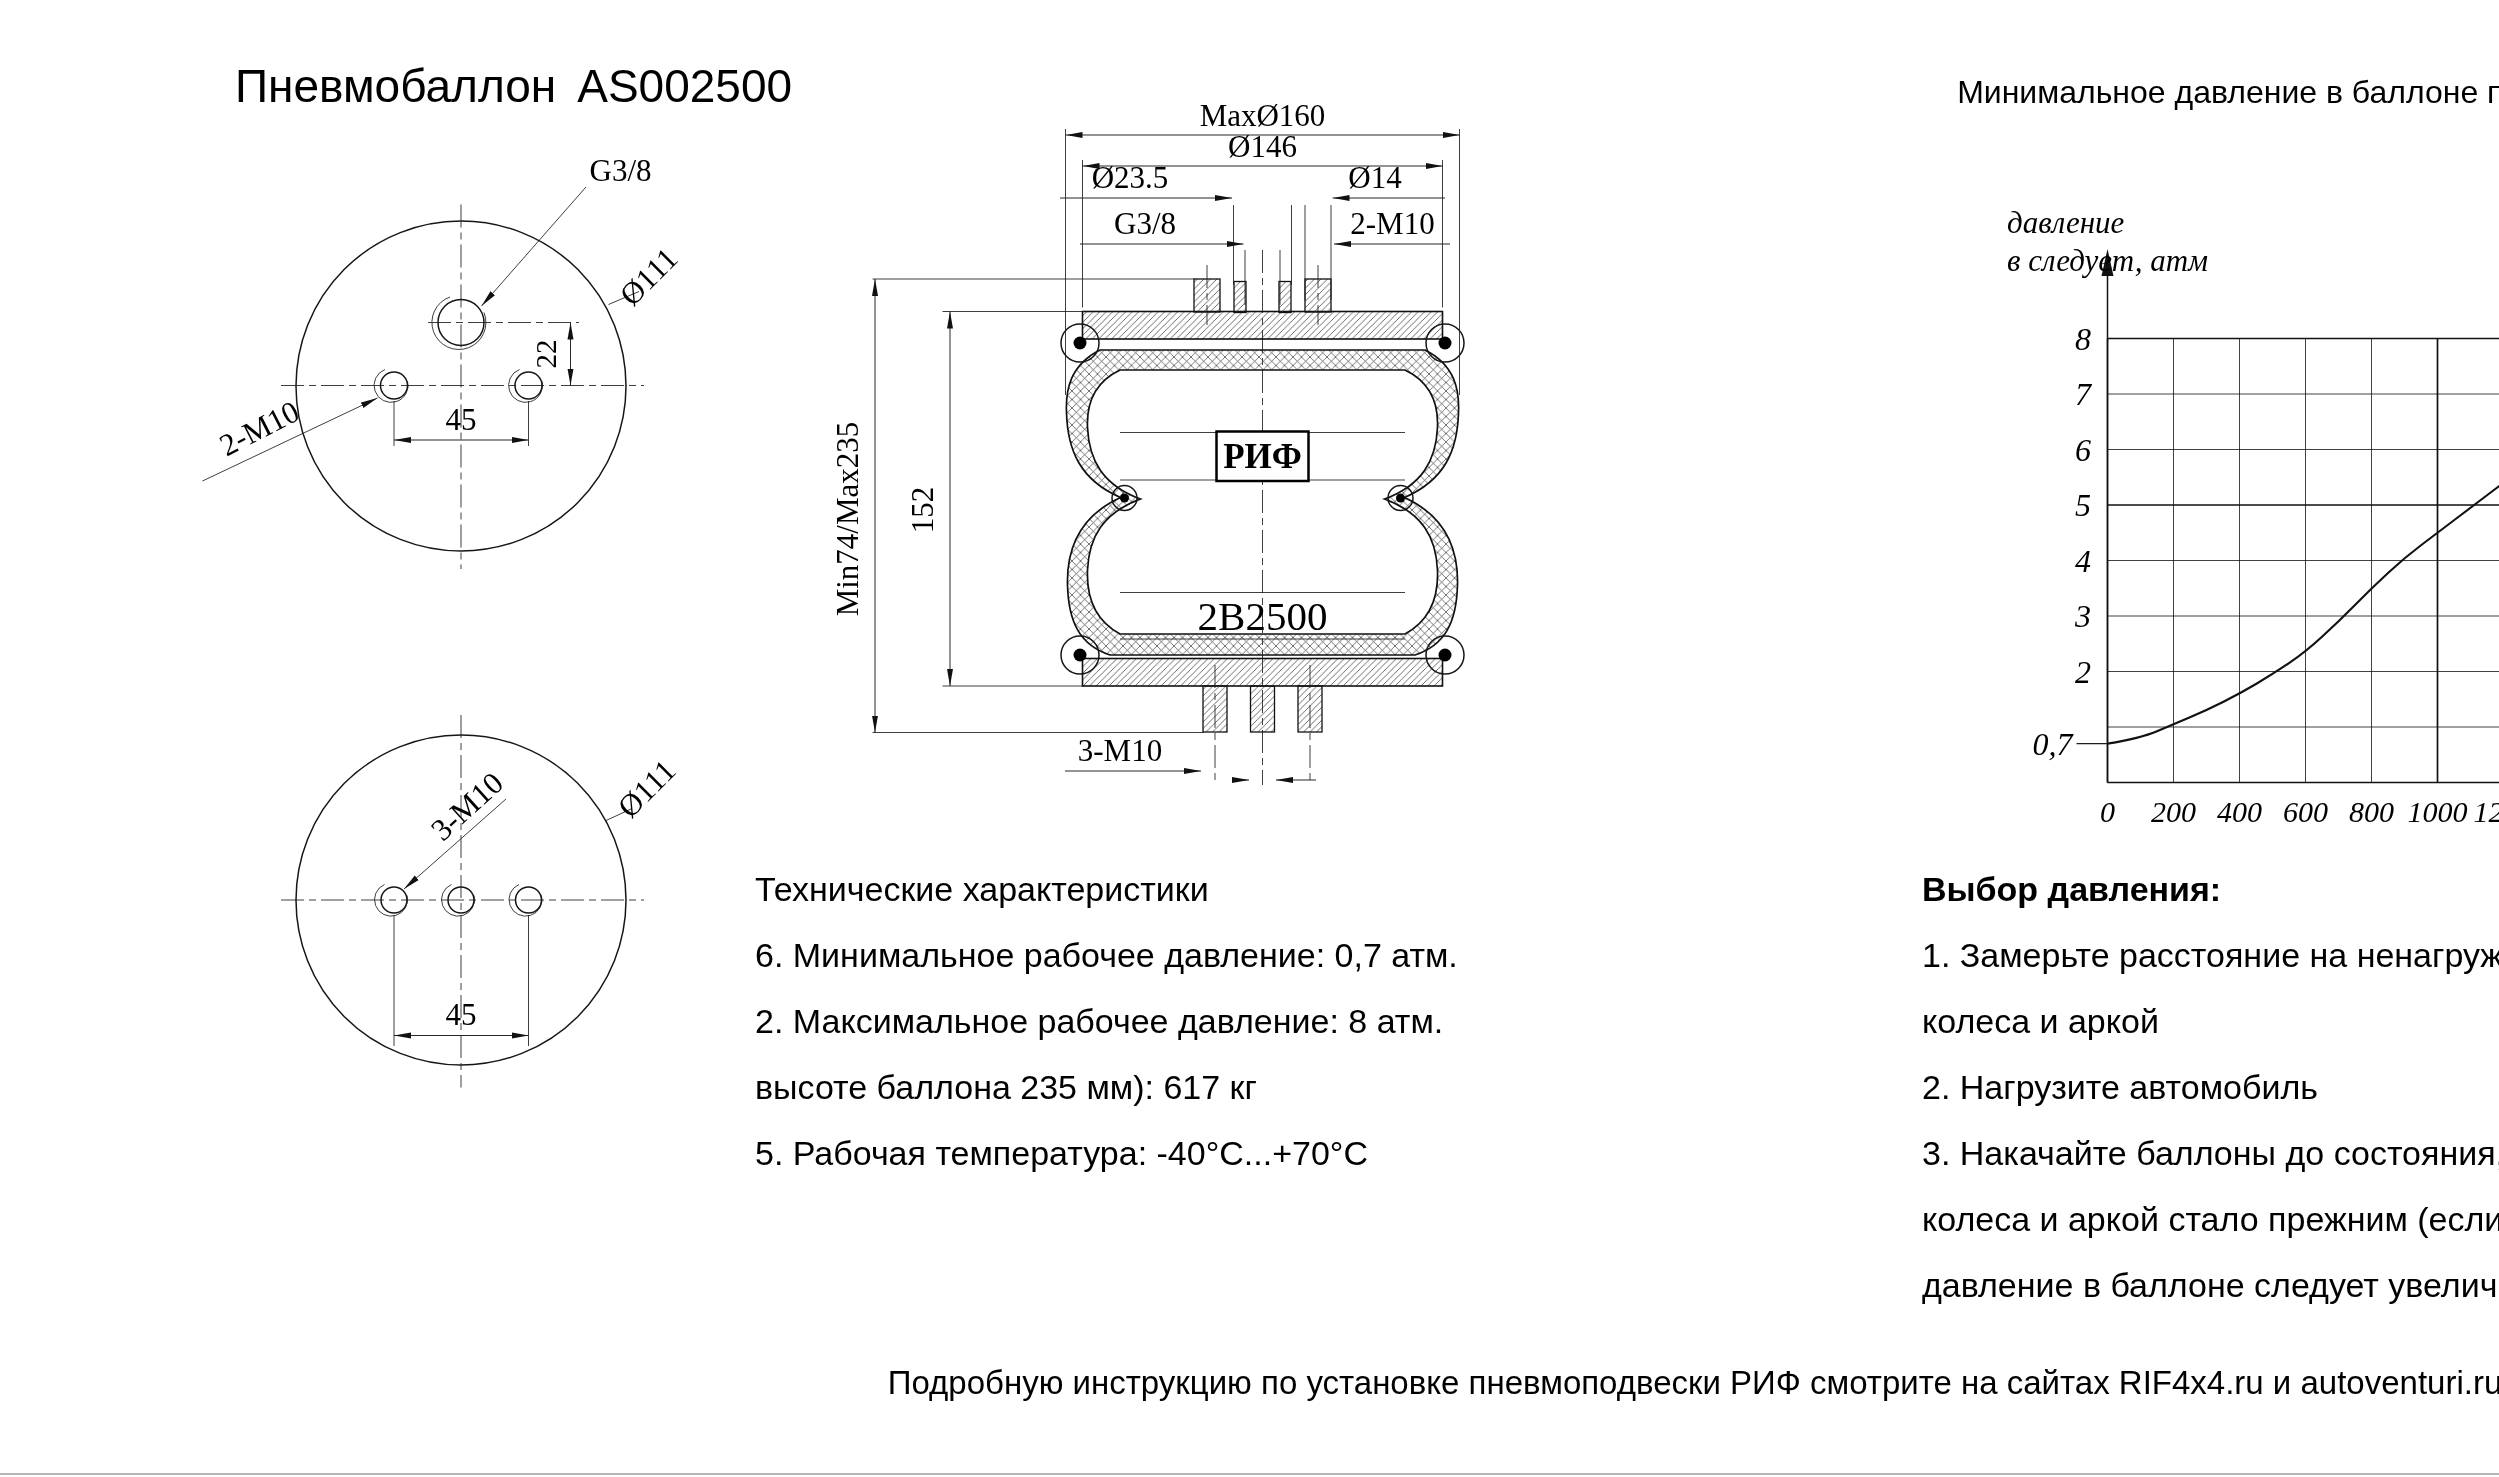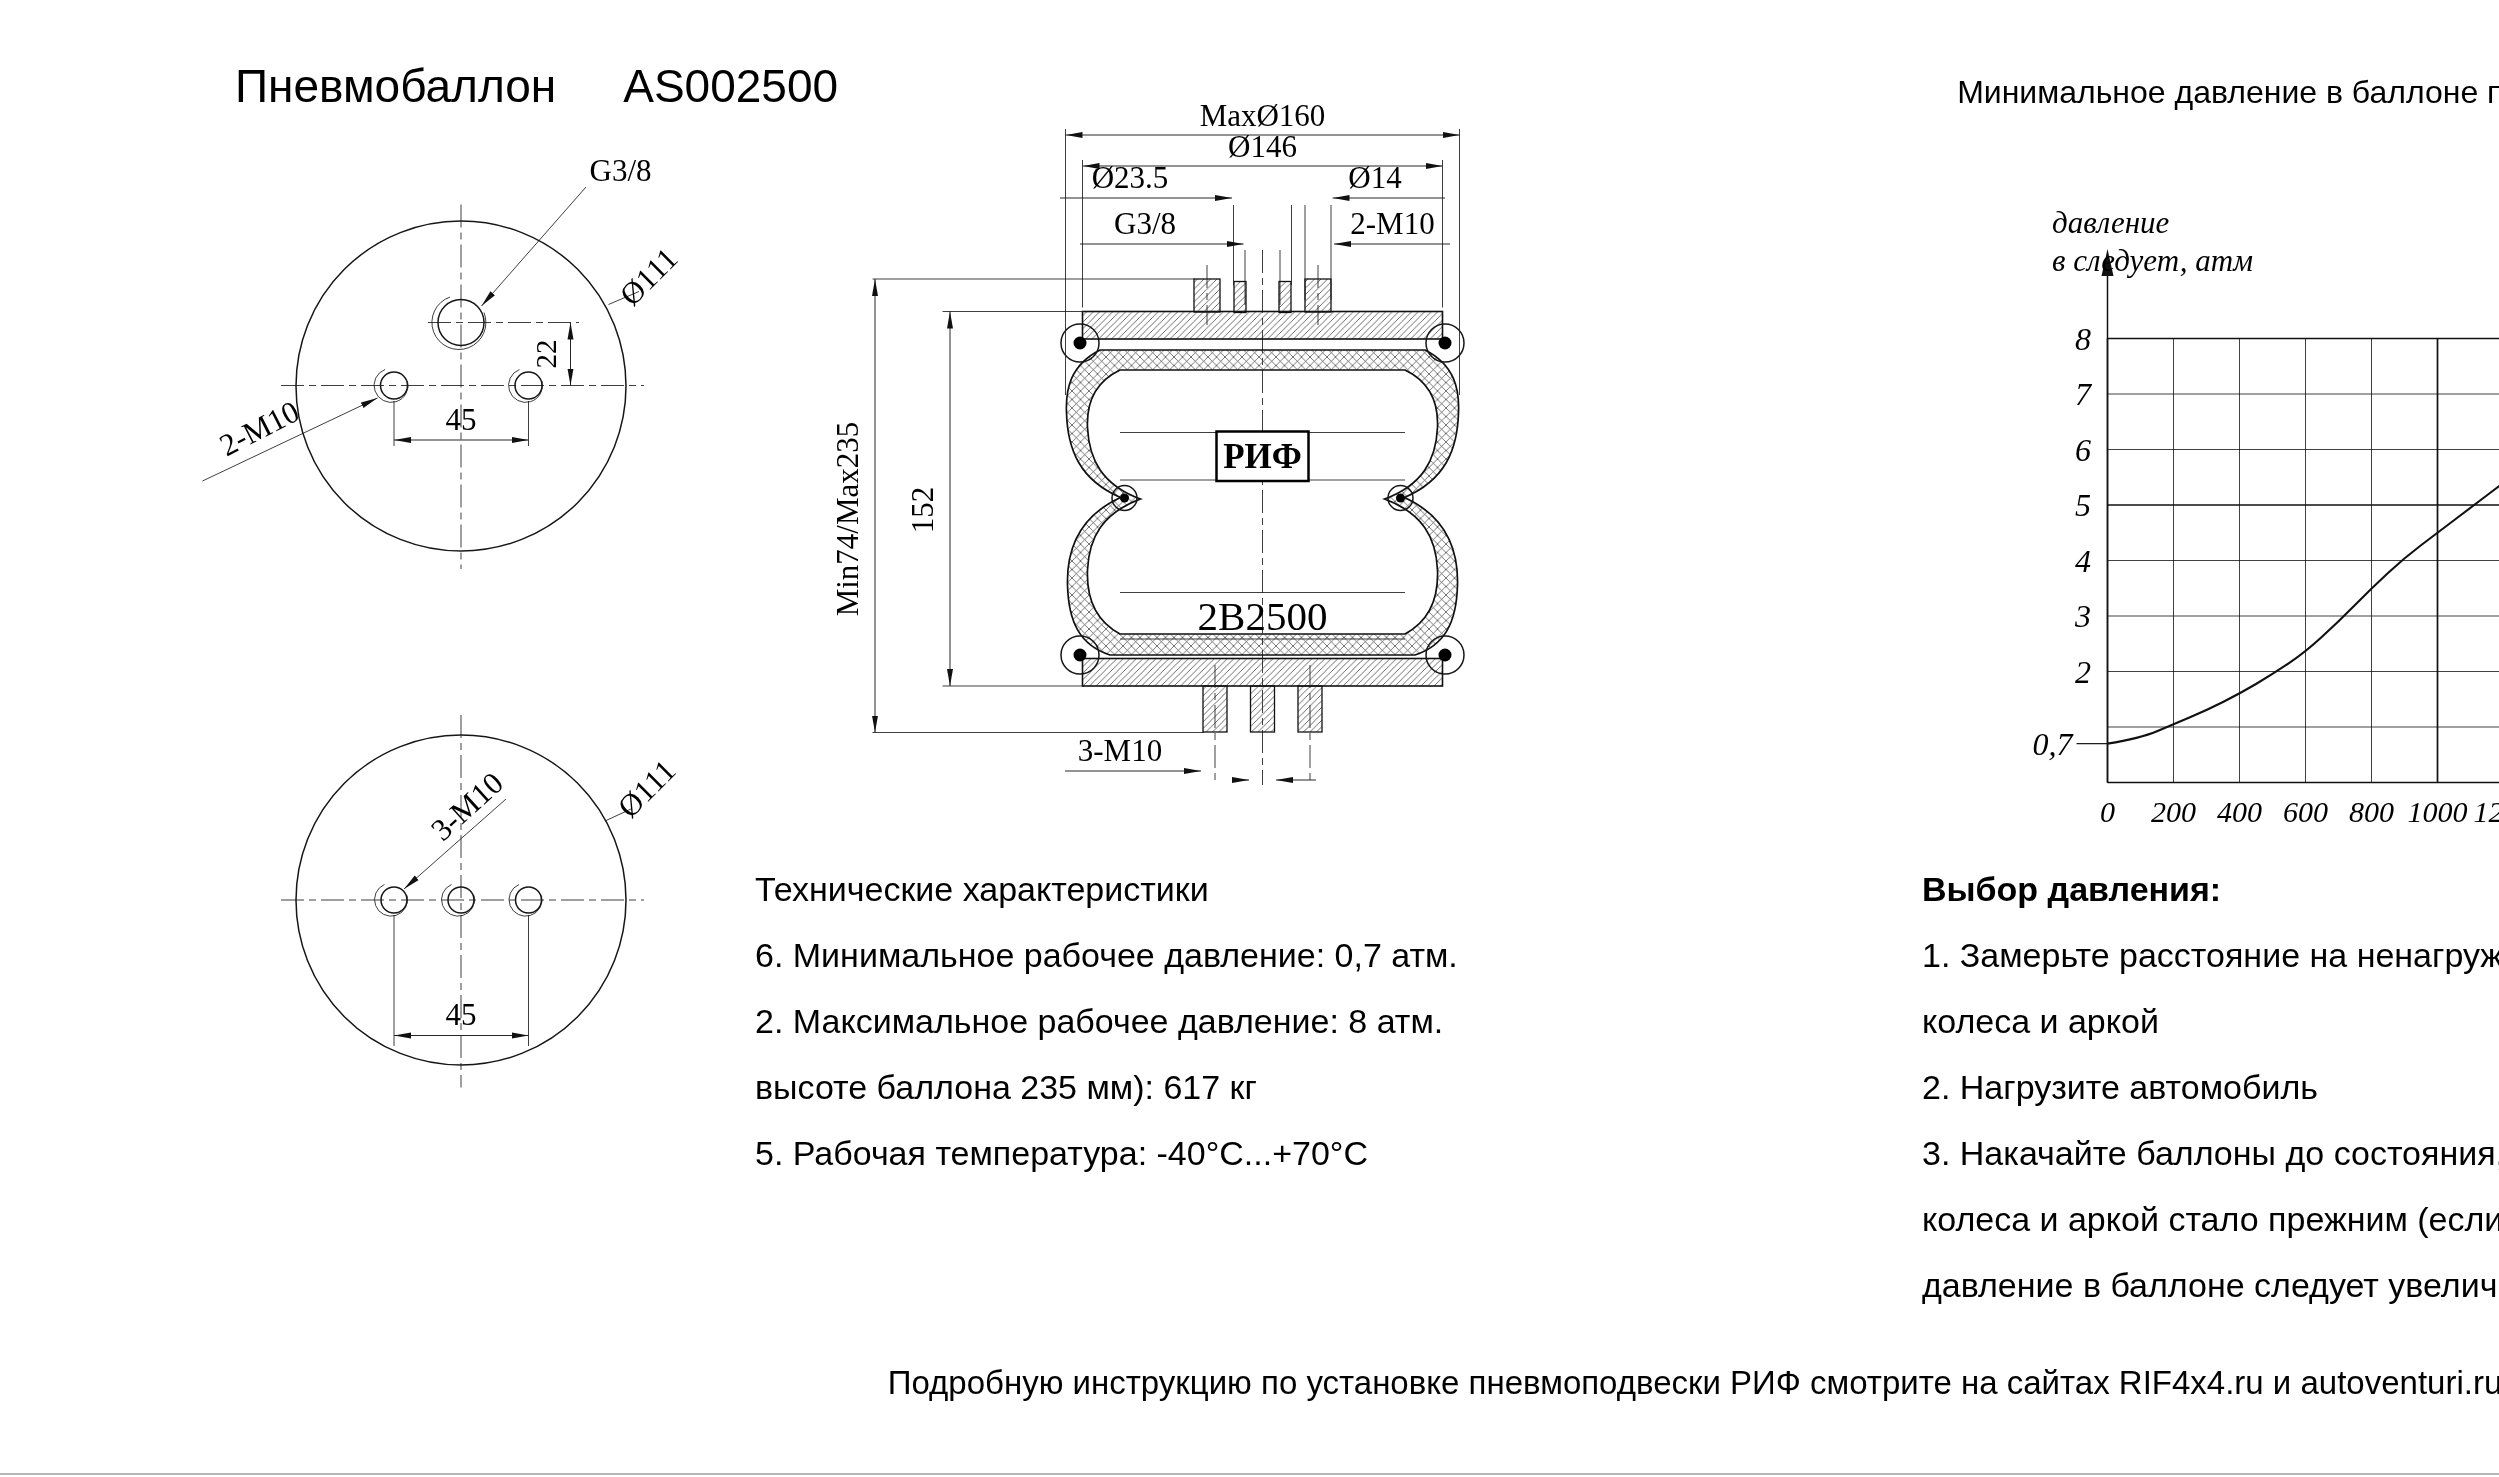--- a/index.html
+++ b/index.html
@@ -1,31 +1,31 @@
 <!DOCTYPE html>
 <html style="font-size:8px"><head>
 <meta charset="utf-8">
 <style>
   html,body{margin:0;padding:0;background:#ffffff;}
   body{width:3258px;height:1478px;position:relative;overflow:hidden;
        font-family:"Liberation Sans",sans-serif;color:#111;}
   .abs{position:absolute;}
   
   .doc-title{left:235px;top:59px;font-size:46px;color:#000;}
-  .doc-title .model{margin-left:67px;}
+  .doc-title .model{margin-left:21px;}
   .chart-title{left:1850px;top:74px;width:1350px;text-align:center;font-size:32px;color:#000;}
   .spec-block{font-size:34px;line-height:66px;color:#000;}
   .specs{left:755px;top:856px;width:1165px;}
   .pressure{left:1922px;top:856px;width:1310px;}
   .bold{font-weight:bold;}
   .footer{left:670px;top:1364px;width:2050px;text-align:center;font-size:33px;color:#000;}
   .page-edge{left:0;top:1473px;width:3258px;height:1.5px;background:#b5b5b5;}
   
   .axis-label{font-family:"Liberation Serif",serif;font-style:italic;font-size:31px;
-              line-height:38px;color:#000;margin-left:45px;}
+              line-height:38px;color:#000;}
   .ylab{left:2007px;top:204px;}
   
   svg{position:absolute;overflow:visible;}
   .ln{stroke:#161616;stroke-width:3;fill:none;}
   .thin{stroke:#1c1c1c;stroke-width:1.7;fill:none;}
   .dim{stroke:#1c1c1c;stroke-width:1.9;fill:none;}
   .cl{stroke:#1c1c1c;stroke-width:1.7;fill:none;stroke-dasharray:46 10 14 10;}
   .cadtxt{font-family:"Liberation Serif",serif;font-size:62px;fill:#000;}
   .cadsm{font-family:"Liberation Serif",serif;font-size:58px;fill:#000;}
   .brand{font-family:"Liberation Serif",serif;font-weight:bold;font-size:70px;fill:#000;}

